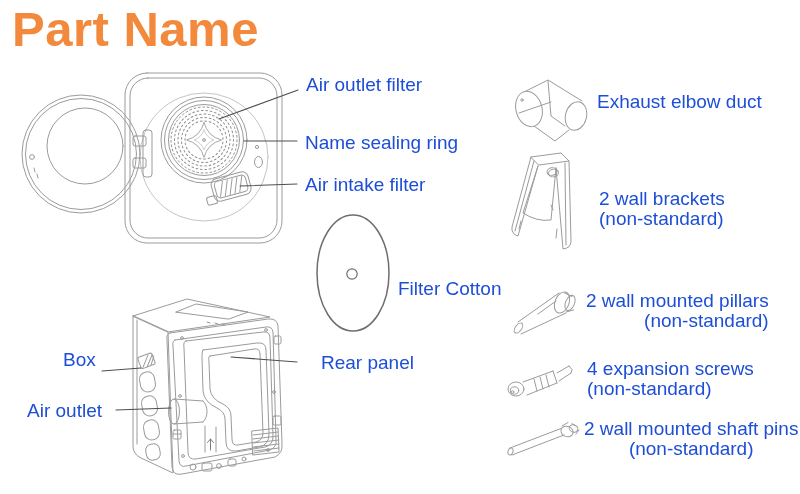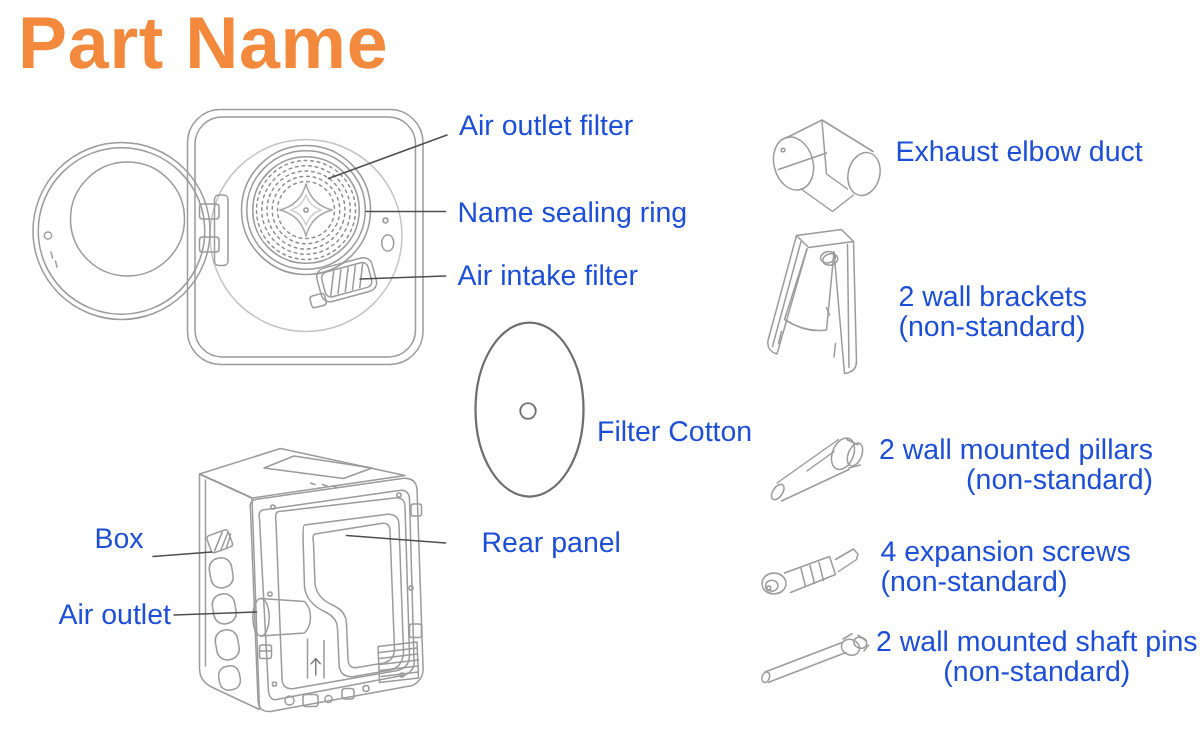--- a/index.html
+++ b/index.html
@@ -11,21 +11,21 @@
          font-weight:bold;color:#F2893C;letter-spacing:0.5px;}
   .label{position:absolute;font-size:19px;line-height:20px;color:#1d4ed8;
          white-space:nowrap;}
   .label .note{display:block;}
   
   .l-outlet-filter{left:306px;top:75px;}
   .l-sealing-ring{left:305px;top:133px;}
   .l-intake-filter{left:305px;top:175px;text-align:right;}
   .l-filter-cotton{left:398px;top:279px;}
   .l-box{left:63px;top:350px;}
-  .l-air-outlet{left:27px;top:401px;margin-left:12px;}
+  .l-air-outlet{left:27px;top:401px;}
   .l-rear-panel{left:301px;top:353px;margin-left:20px;}
   .l-acc-0{left:597px;top:92px;}
   .l-acc-1{left:599px;top:189px;}
   .l-acc-2{left:586px;top:291px;text-align:right;}
   .l-acc-3{left:587px;top:359px;}
   .l-acc-4{left:584px;top:419px;text-align:center;}
 </style>
 </head>
 <body>
 

